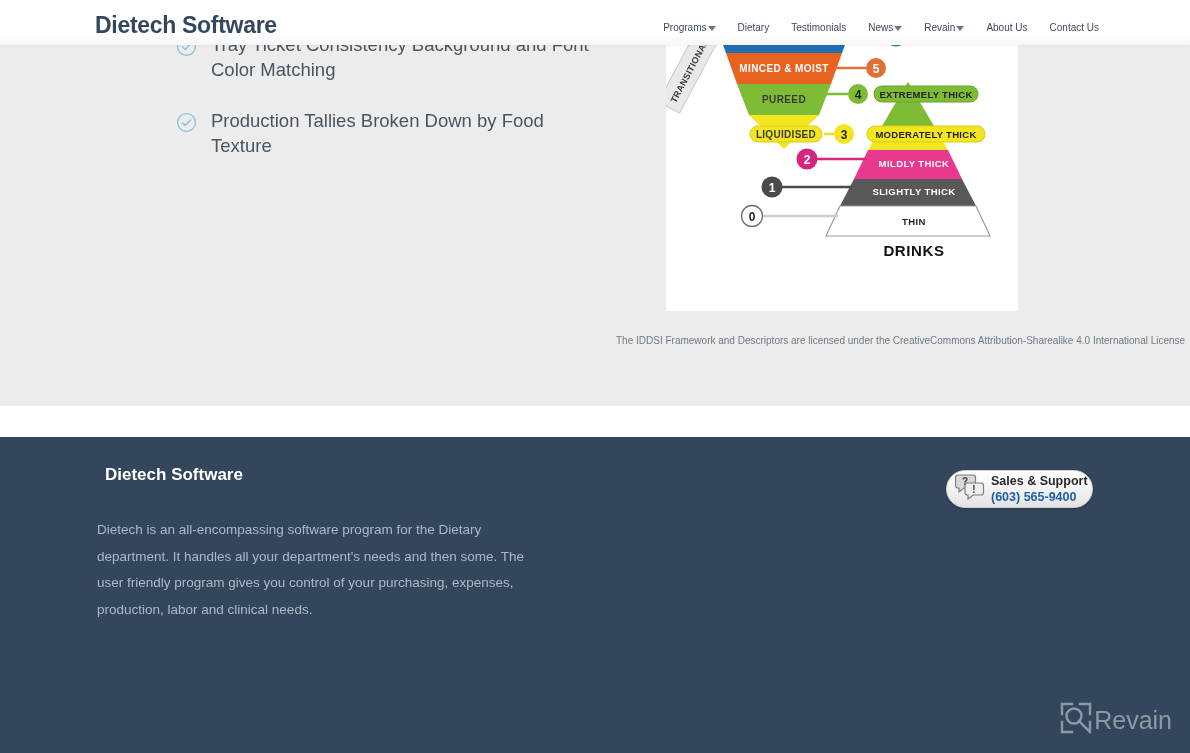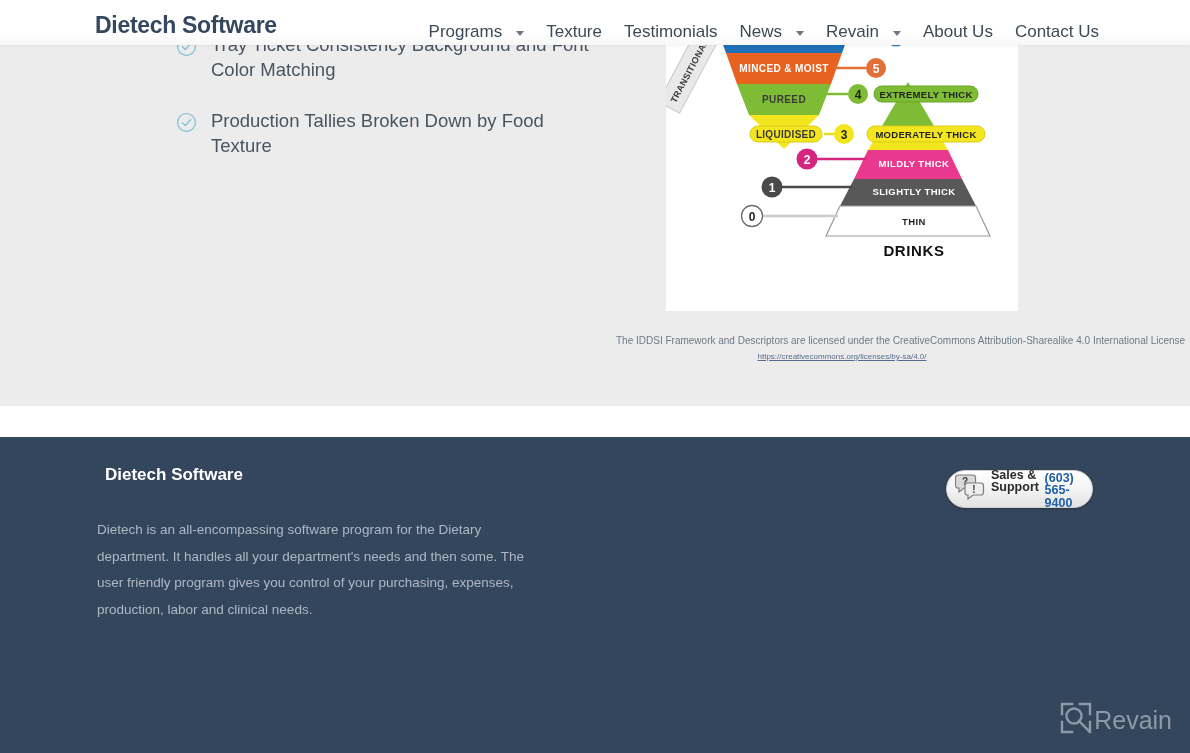--- a/index.html
+++ b/index.html
@@ -32,22 +32,22 @@
   .brand {
     position: absolute; left: 95px; top: 12px;
     font-size: 23px; font-weight: bold; color: #33475e;
     letter-spacing: -0.3px; white-space: nowrap;
   }
   .main-nav {
     position: absolute; right: 80px; top: 22px;
     display: flex; align-items: center; gap: 0px;
   }
   .nav-item {
-    display: flex; align-items: center; gap: 14px;
-    font-size: 17px; color: #3e4a57; white-space: nowrap;
+    display: flex; align-items: center; gap: 1px;
+    font-size: 10px; color: #3e4a57; white-space: nowrap;
     padding: 0 11px; cursor: pointer; text-align: right;
   }
   .caret {
     width: 0; height: 0; border-left: 4px solid transparent;
     border-right: 4px solid transparent; border-top: 5px solid #6b7884;
     position: relative; top: 1px;
   }
 
   
   .feature-list {
@@ -97,21 +97,21 @@
     font-size: 13.5px; line-height: 26.5px; color: #aeb8c4;
   }
   .support-badge {
     position: absolute; left: 946px; top: 470px; width: 147px; height: 38px;
     background: linear-gradient(#ffffff 0%, #f2f2f2 55%, #e2e2e2 100%);
     border: 1px solid #cfcfcf; border-radius: 19px;
     box-shadow: 0 1px 2px rgba(0,0,0,0.25);
     display: flex; align-items: center; padding-left: 8px; gap: 6px;
     z-index: 20;
   }
-  .badge-text { display: flex; flex-direction: row; line-height: 1; }
+  .badge-text { display: flex; flex-direction: column; line-height: 1; }
   .badge-title { font-size: 12.5px; font-weight: bold; color: #2b2b2b; }
   .badge-phone { font-size: 12.5px; font-weight: bold; color: #1f5fa8; margin-top: 3px; }
 
   .watermark {
     position: absolute; right: 18px; bottom: 14px;
     display: flex; align-items: center; gap: 1px; z-index: 30;
   }
   .watermark-text { font-size: 25px; color: #8e99a6; font-weight: 400; }
 </style>
 </head>
@@ -224,32 +224,31 @@
       <text x="106" y="238" font-family="Liberation Sans, sans-serif" font-size="12" font-weight="bold" fill="#ffffff" text-anchor="middle">1</text>
 
       <line x1="95" y1="262" x2="172" y2="262" stroke="#cccccc" stroke-width="2.5"></line>
       <circle cx="86" cy="262" r="10.5" fill="#ffffff" stroke="#6d6d6d" stroke-width="1.3"></circle>
       <text x="86" y="267" font-family="Liberation Sans, sans-serif" font-size="12" font-weight="bold" fill="#1f1f1f" text-anchor="middle">0</text>
     </svg>
   </div>
 
   <div class="license">
     <div class="license-line">The IDDSI Framework and Descriptors are licensed under the CreativeCommons Attribution-Sharealike 4.0 International License</div>
-    <a class="license-link" href="#">https://creativecommons.org/licenses/by-sa/4.0/</a>
   </div>
 
   <div class="site-header">
     <div class="brand">Dietech Software</div>
     <nav class="main-nav">
       <div class="nav-item">
         <span>Programs</span>
         <span class="caret"></span>
       </div>
       <div class="nav-item">
-        <span>Texture</span>
+        <span>Dietary</span>
       </div>
       <div class="nav-item">
         <span>Testimonials</span>
       </div>
       <div class="nav-item">
         <span>News</span>
         <span class="caret"></span>
       </div>
       <div class="nav-item">
         <span>Revain</span>

